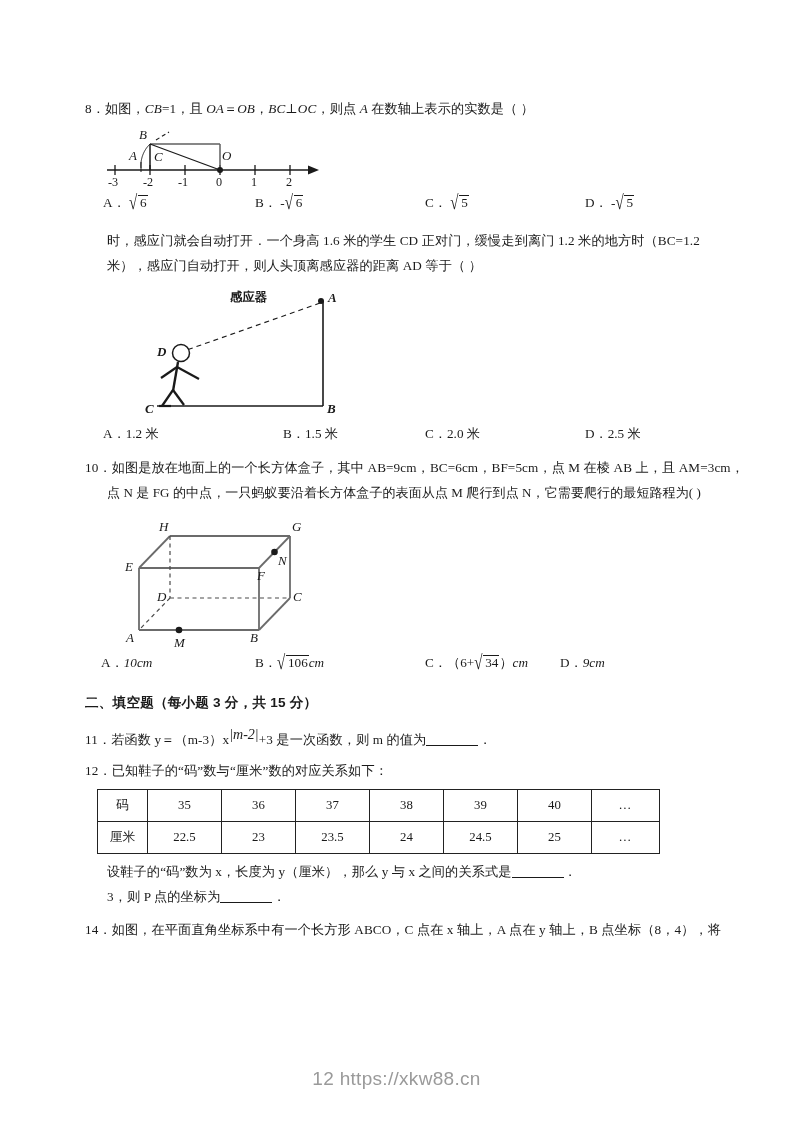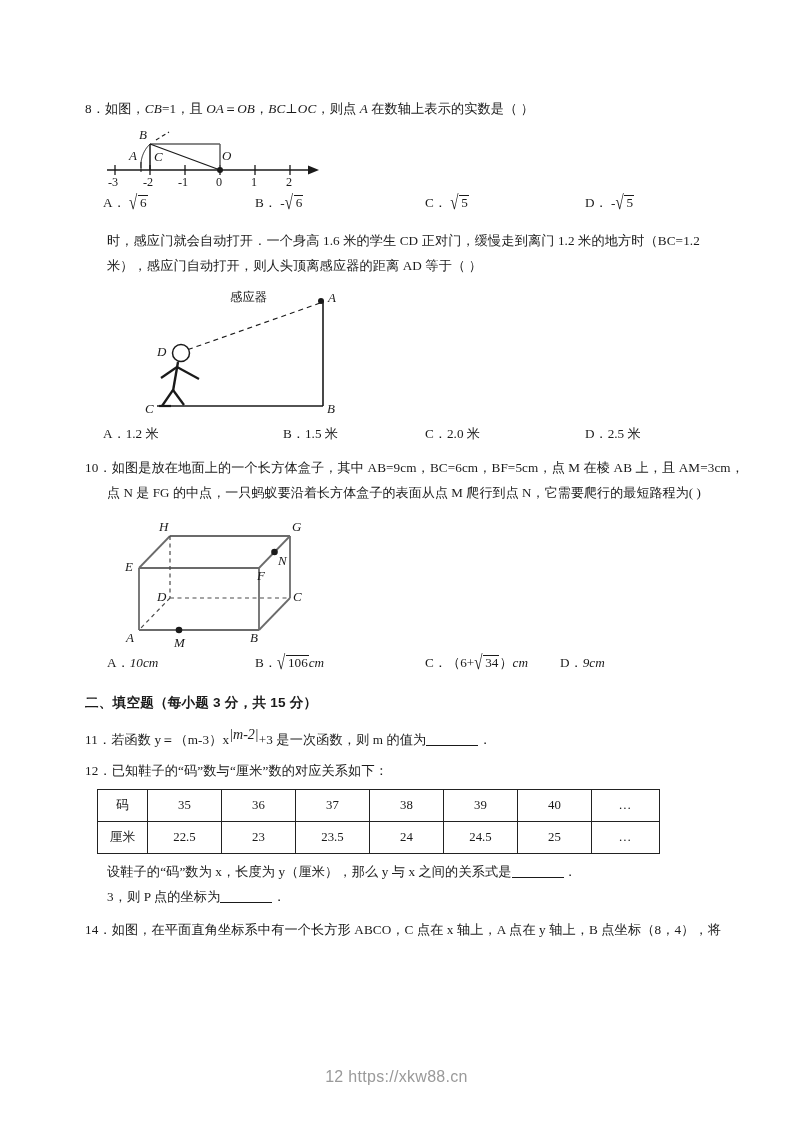--- a/index.html
+++ b/index.html
@@ -141,21 +141,21 @@
   table.shoe td.ell { width: 65px; letter-spacing: 1px; }
 
   
   .footer {
     position: absolute;
     left: 0;
     top: 1068px;
     width: 793px;
     text-align: center;
     font-family: "Liberation Sans", sans-serif;
-    font-size: 16px;
+    font-size: 19px;
     color: #9a9a9a;
     letter-spacing: 0.3px;
   }
 </style>
 </head>
 <body>
 
 <div class="page">
   <div class="content">
 
@@ -220,21 +220,21 @@
           <span>D．</span>
           <span>-</span><span class="sqrt"><span class="rad">√</span><span class="bar">5</span></span>
         </div>
       </div>
     </div>
 
     <div class="qblock" style="margin-top:6px;">
       <div class="qline indent">时，感应门就会自动打开．一个身高 1.6 米的学生 CD 正对门，缓慢走到离门 1.2 米的地方时（BC=1.2</div>
       <div class="qline indent">米），感应门自动打开，则人头顶离感应器的距离 AD 等于（       ）</div>
 
-      <div class="fig" style="width:250px;height:140px;margin:4px 0 0 30px;">
+      <div class="fig" style="width:250px;height:140px;margin:4px 0 0 30px;font-weight:bold;">
         <svg width="250" height="140" viewBox="0 0 250 140">
 
           <line x1="208" y1="18" x2="208" y2="123" stroke="#1a1a1a" stroke-width="1.6"></line>
 
           <line x1="42" y1="123" x2="208" y2="123" stroke="#1a1a1a" stroke-width="1.6"></line>
 
           <line x1="205" y1="20" x2="69" y2="68" stroke="#1a1a1a" stroke-width="1.1" stroke-dasharray="5,4"></line>
 
           <circle cx="206" cy="18" r="3" fill="#1a1a1a"></circle>
 
@@ -308,21 +308,21 @@
         <span class="lbl" style="left:150px;top:57px;">F</span>
         <span class="lbl" style="left:171px;top:42px;">N</span>
         <span class="lbl" style="left:50px;top:78px;">D</span>
         <span class="lbl" style="left:186px;top:78px;">C</span>
         <span class="lbl" style="left:19px;top:119px;">A</span>
         <span class="lbl" style="left:143px;top:119px;">B</span>
         <span class="lbl" style="left:67px;top:124px;">M</span>
       </div>
 
       <div class="options" style="margin-top:2px;">
-        <div class="opt" style="left:22px;">
+        <div class="opt" style="left:16px;">
           <span>A．</span><span class="mi">10cm</span>
         </div>
         <div class="opt" style="left:170px;">
           <span>B．</span><span class="sqrt"><span class="rad">√</span><span class="bar">106</span></span><span class="mi">cm</span>
         </div>
         <div class="opt" style="left:340px;">
           <span>C．</span><span>（6+<span class="sqrt"><span class="rad">√</span><span class="bar">34</span></span>）</span><span class="mi">cm</span>
         </div>
         <div class="opt" style="left:475px;">
           <span>D．</span><span class="mi">9cm</span>

